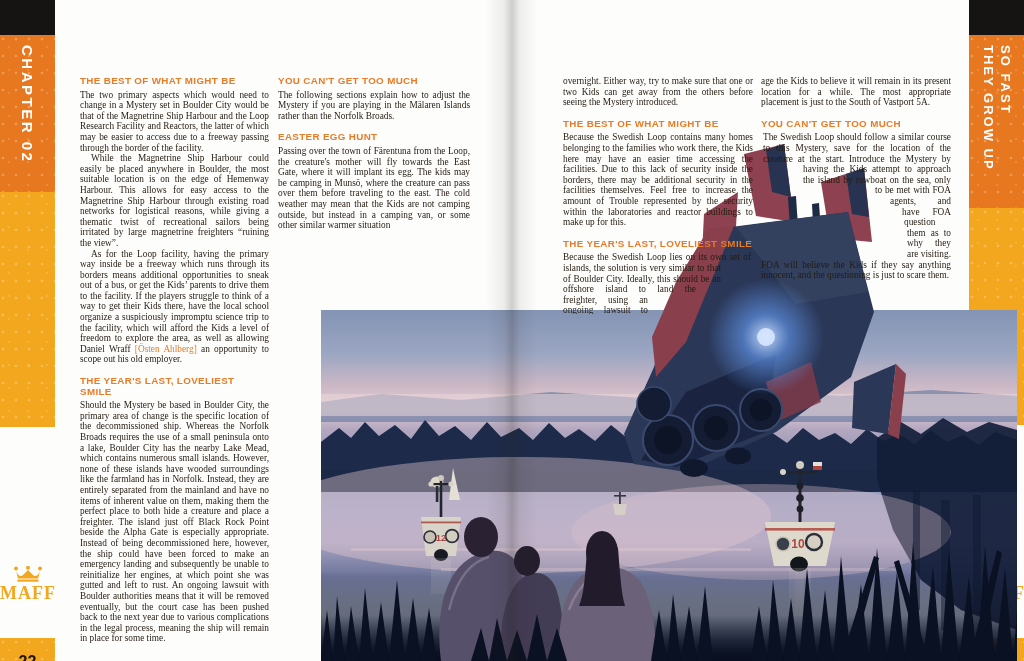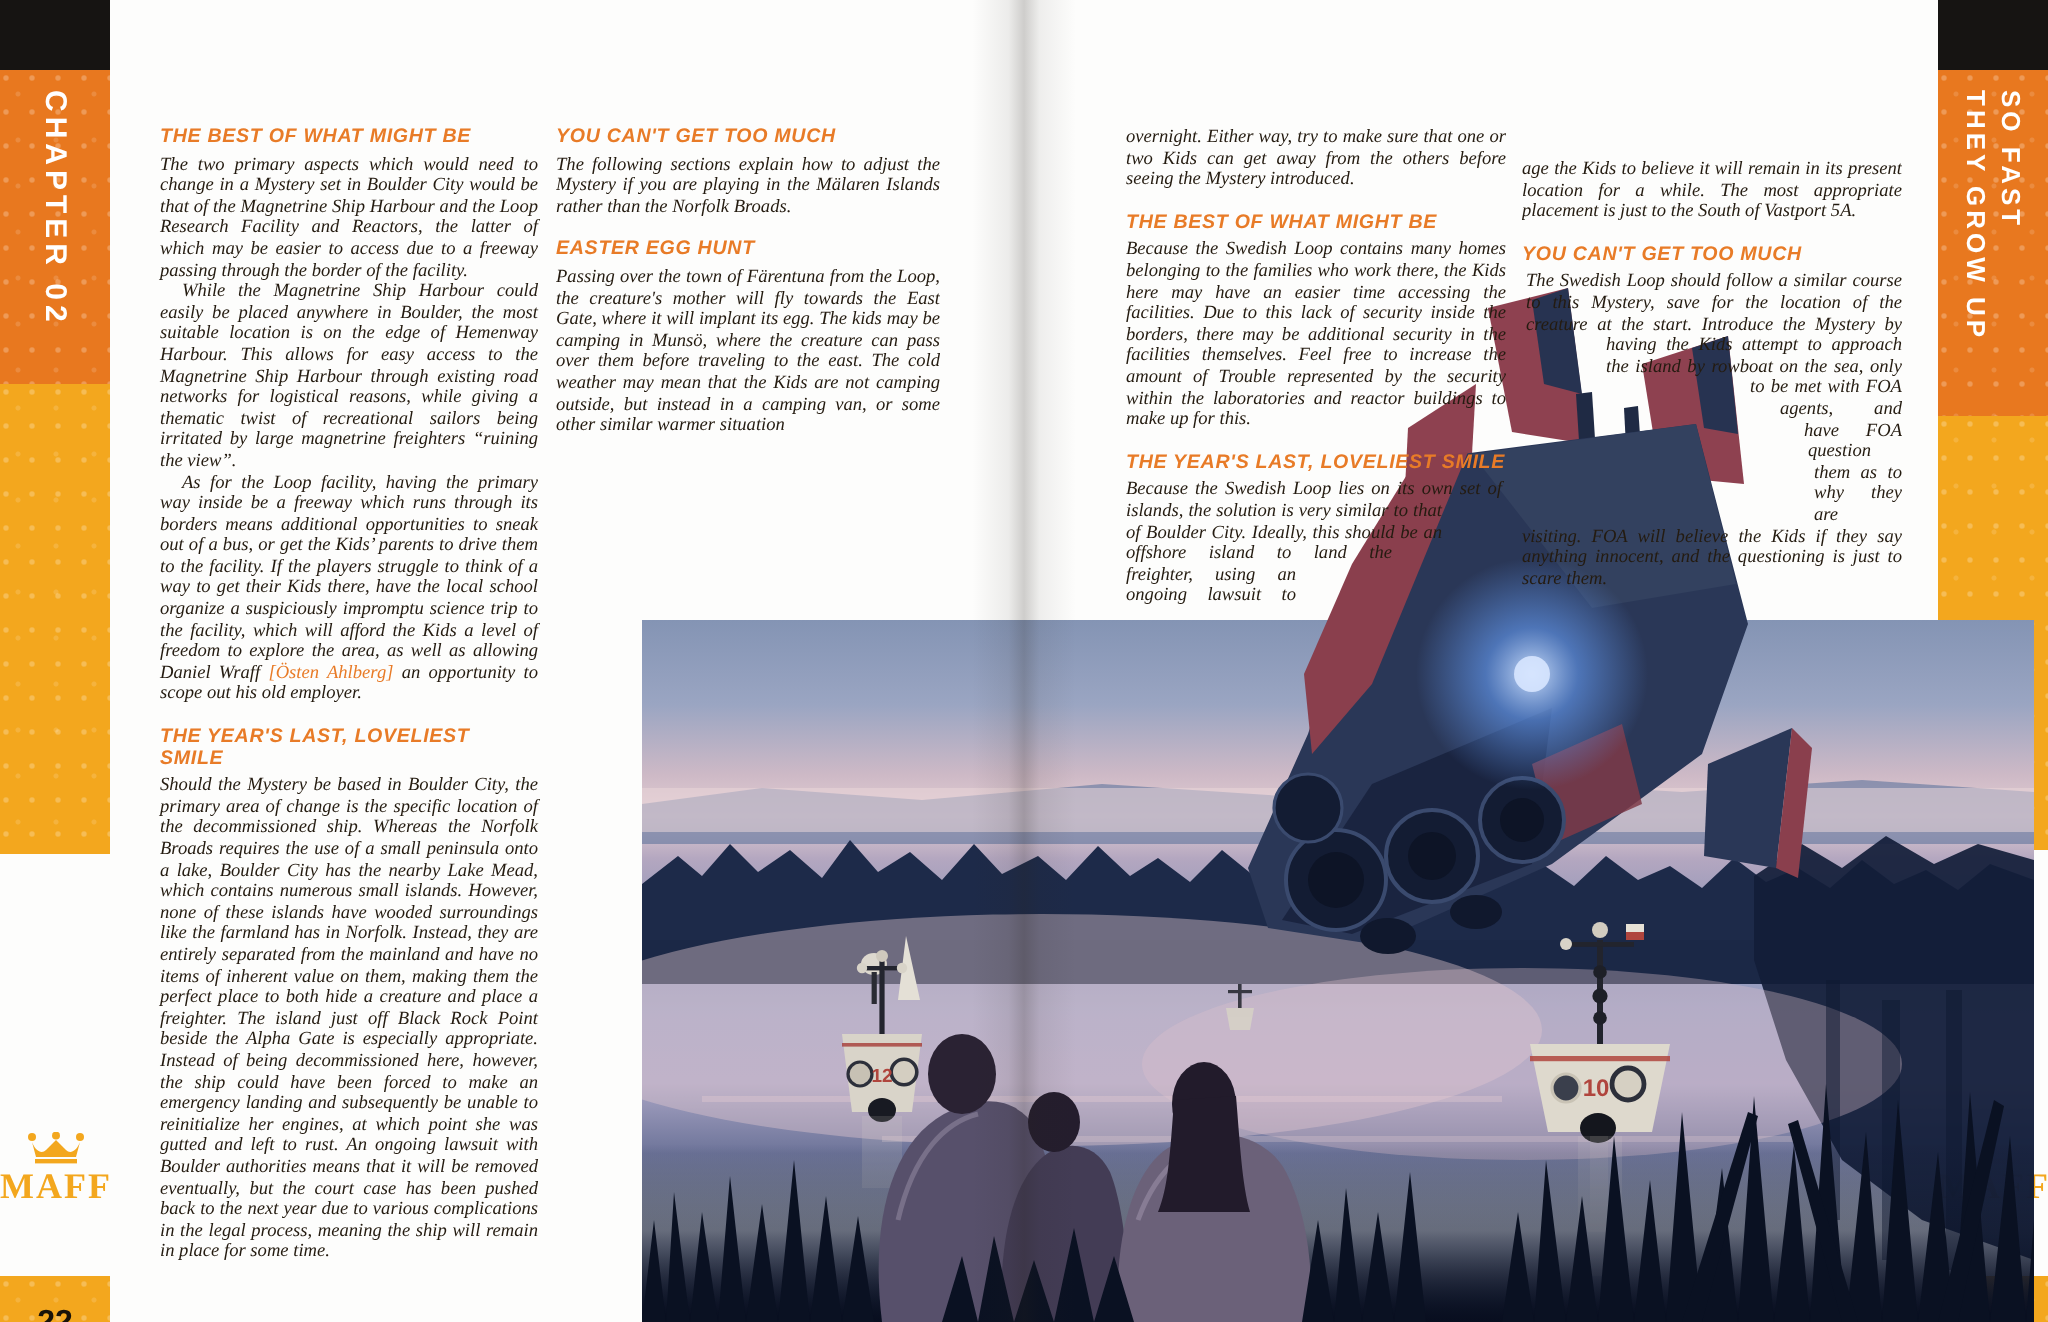--- a/index.html
+++ b/index.html
@@ -22,26 +22,26 @@
   .pagenum{font-family:"Liberation Sans",sans-serif;font-weight:bold;font-size:16px;color:#191309;}
   .vtext{writing-mode:vertical-rl;font-family:"Liberation Sans",sans-serif;font-weight:bold;
          color:#fff;letter-spacing:2.5px;}
   .vwrap{position:absolute;top:10px;left:0;width:100%;display:flex;justify-content:center;}
   .chapter{font-size:15px;}
   .grow{font-size:13px;letter-spacing:2px;line-height:1.35;}
   .maff{position:absolute;top:566px;left:0;width:100%;height:44px;text-align:center;color:#f3a71e;}
   .maff svg{display:block;margin:0 auto;}
   .maff-txt{font-family:"Liberation Serif",serif;font-weight:bold;font-size:18px;letter-spacing:1px;}
   
-  .col{position:absolute;top:64px;font-size:9.3px;line-height:10.6px;text-align:justify;
-       hyphens:auto;z-index:3;font-style:italic;}
+  .col{position:absolute;top:76px;font-size:9.3px;line-height:10.6px;text-align:justify;
+       hyphens:auto;z-index:3;}
   .col-l1{left:80px;width:189px;}
   .col-l2{left:278px;width:192px;max-height:234px;overflow:hidden;}
   .col-r1{left:563px;width:190px;max-height:238px;overflow:hidden;}
-  .col-r2{left:761px;width:190px;max-height:238px;overflow:hidden;margin-top:16px;}
+  .col-r2{left:761px;width:190px;max-height:238px;overflow:hidden;}
   p{margin:0;}
   .ind{text-indent:11px;}
   .shead{font-family:"Liberation Sans",sans-serif;font-weight:bold;font-size:9.8px;
          letter-spacing:.35px;color:#e87b27;margin:11px 0 3px;text-align:left;}
   .shead.first{margin-top:0;}
   .bighead{font-family:"Liberation Sans",sans-serif;font-weight:bold;font-size:19px;
            letter-spacing:.3px;color:#ee7c25;margin:12px 0 4px;text-align:left;}
   .olink{color:#e87b27;}
   .fr{float:right;clear:right;}
   .fl{float:left;clear:left;}

